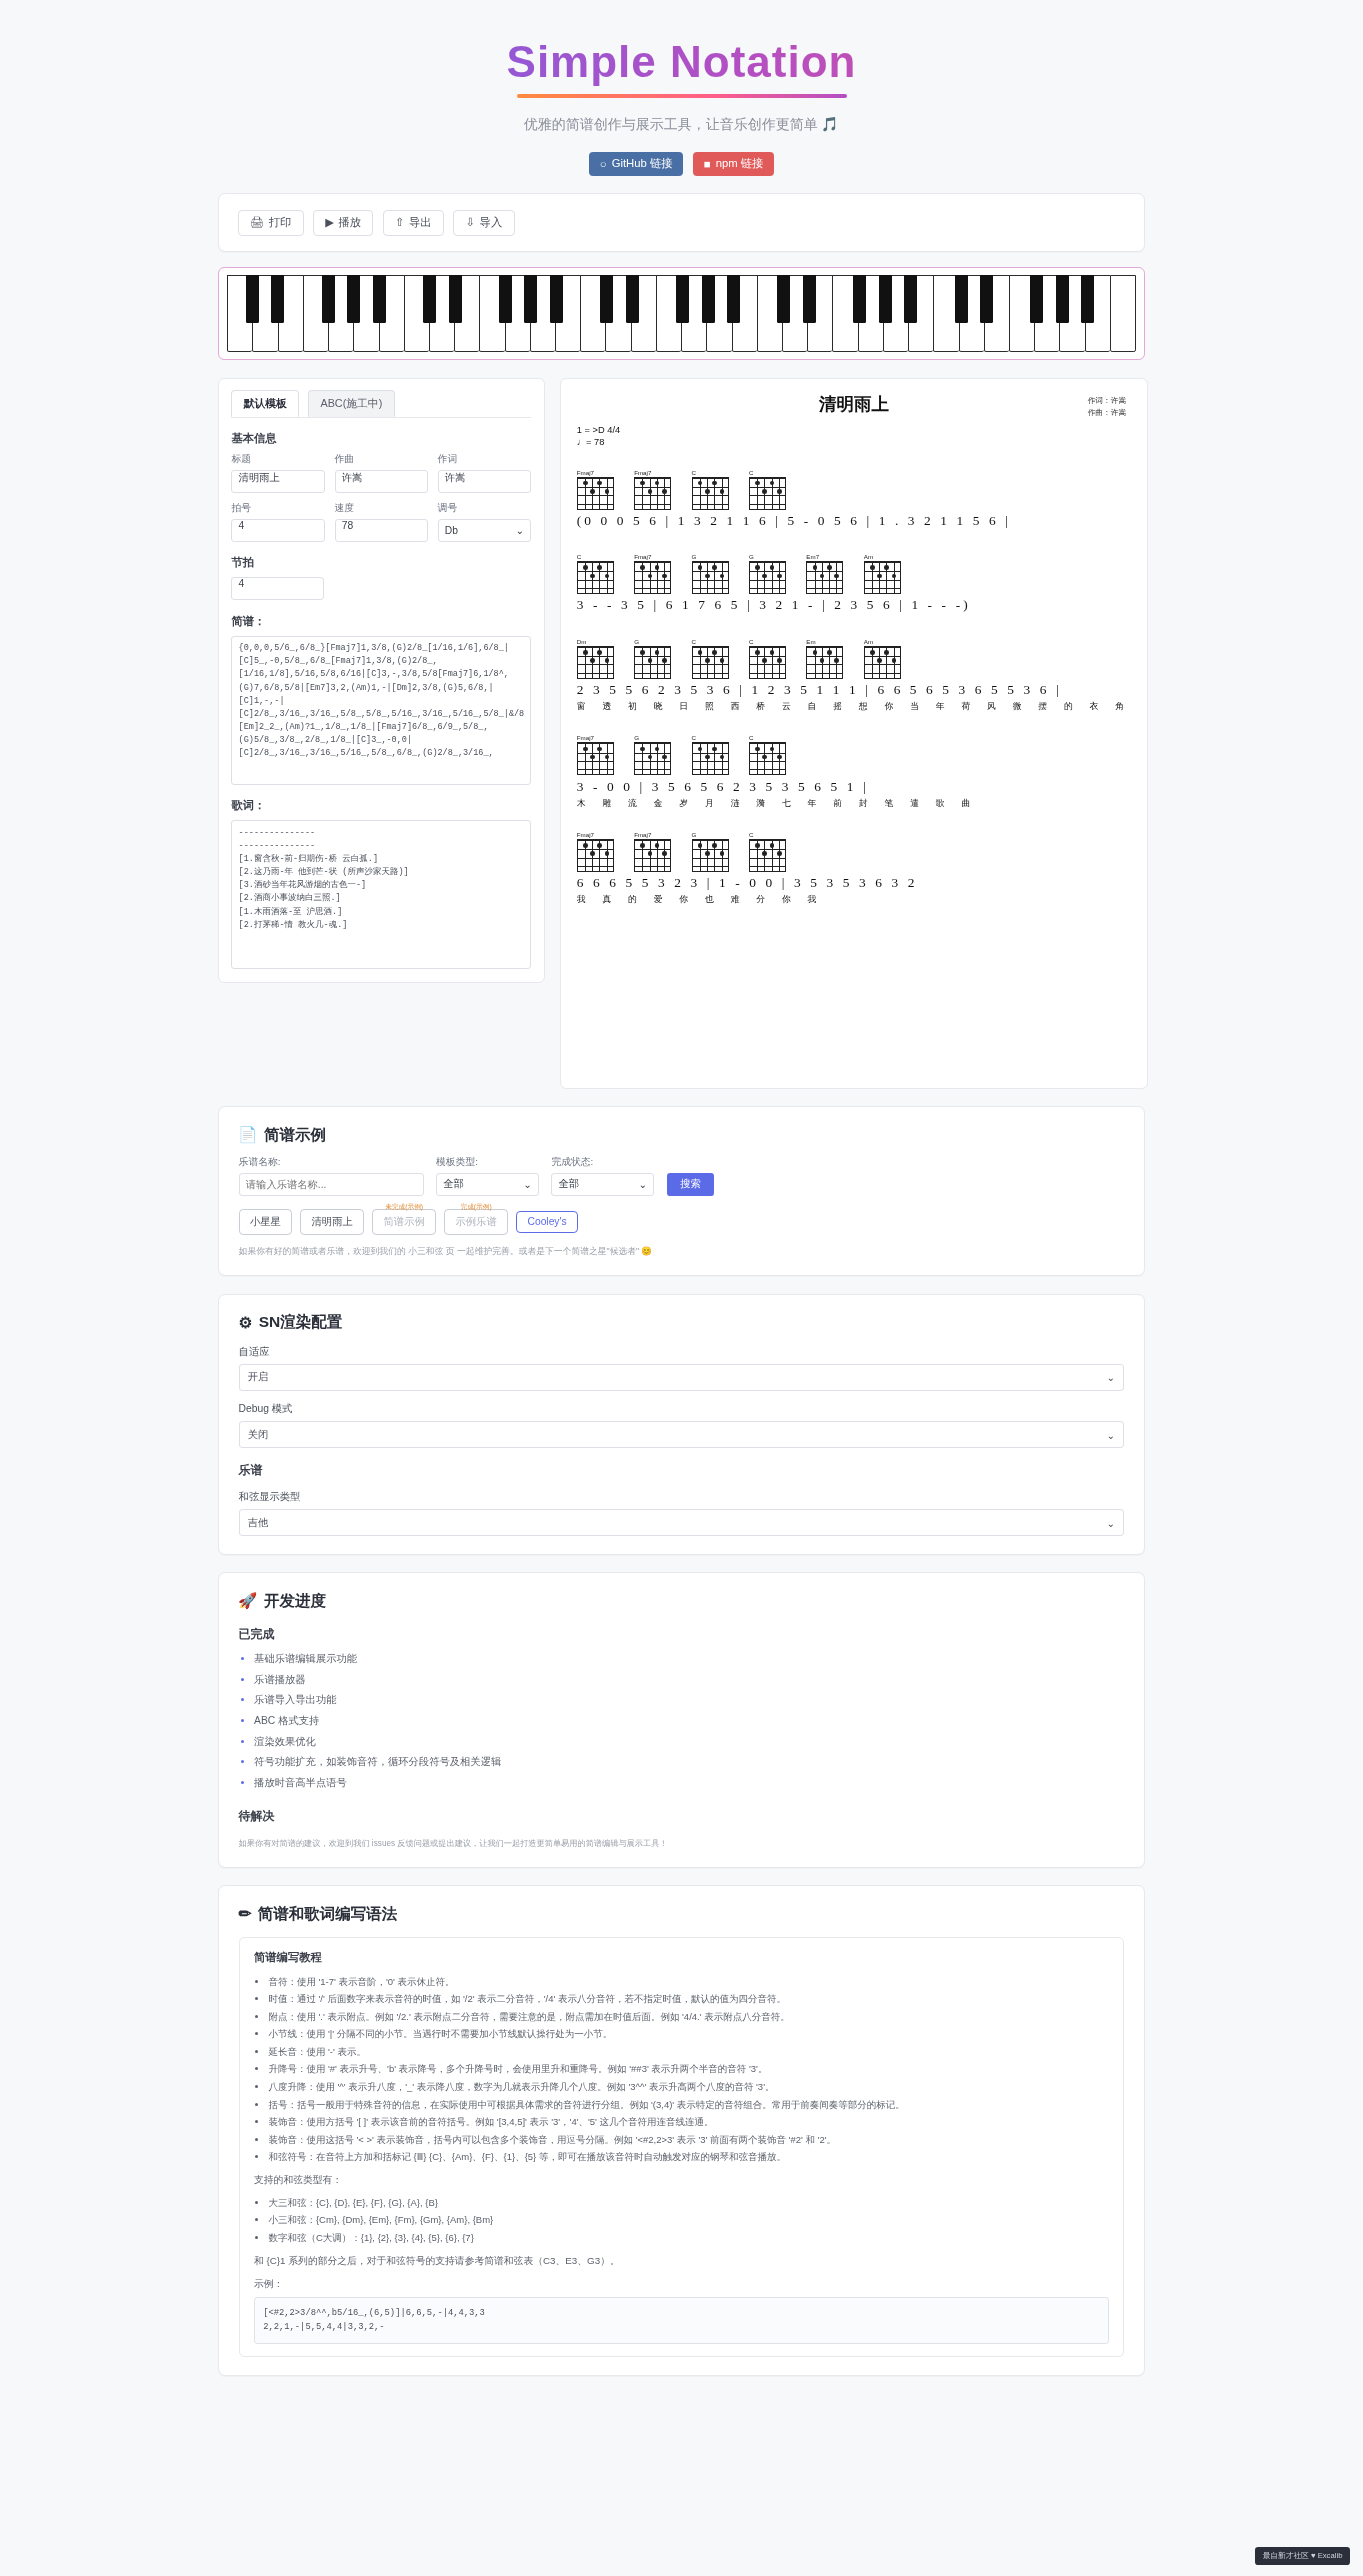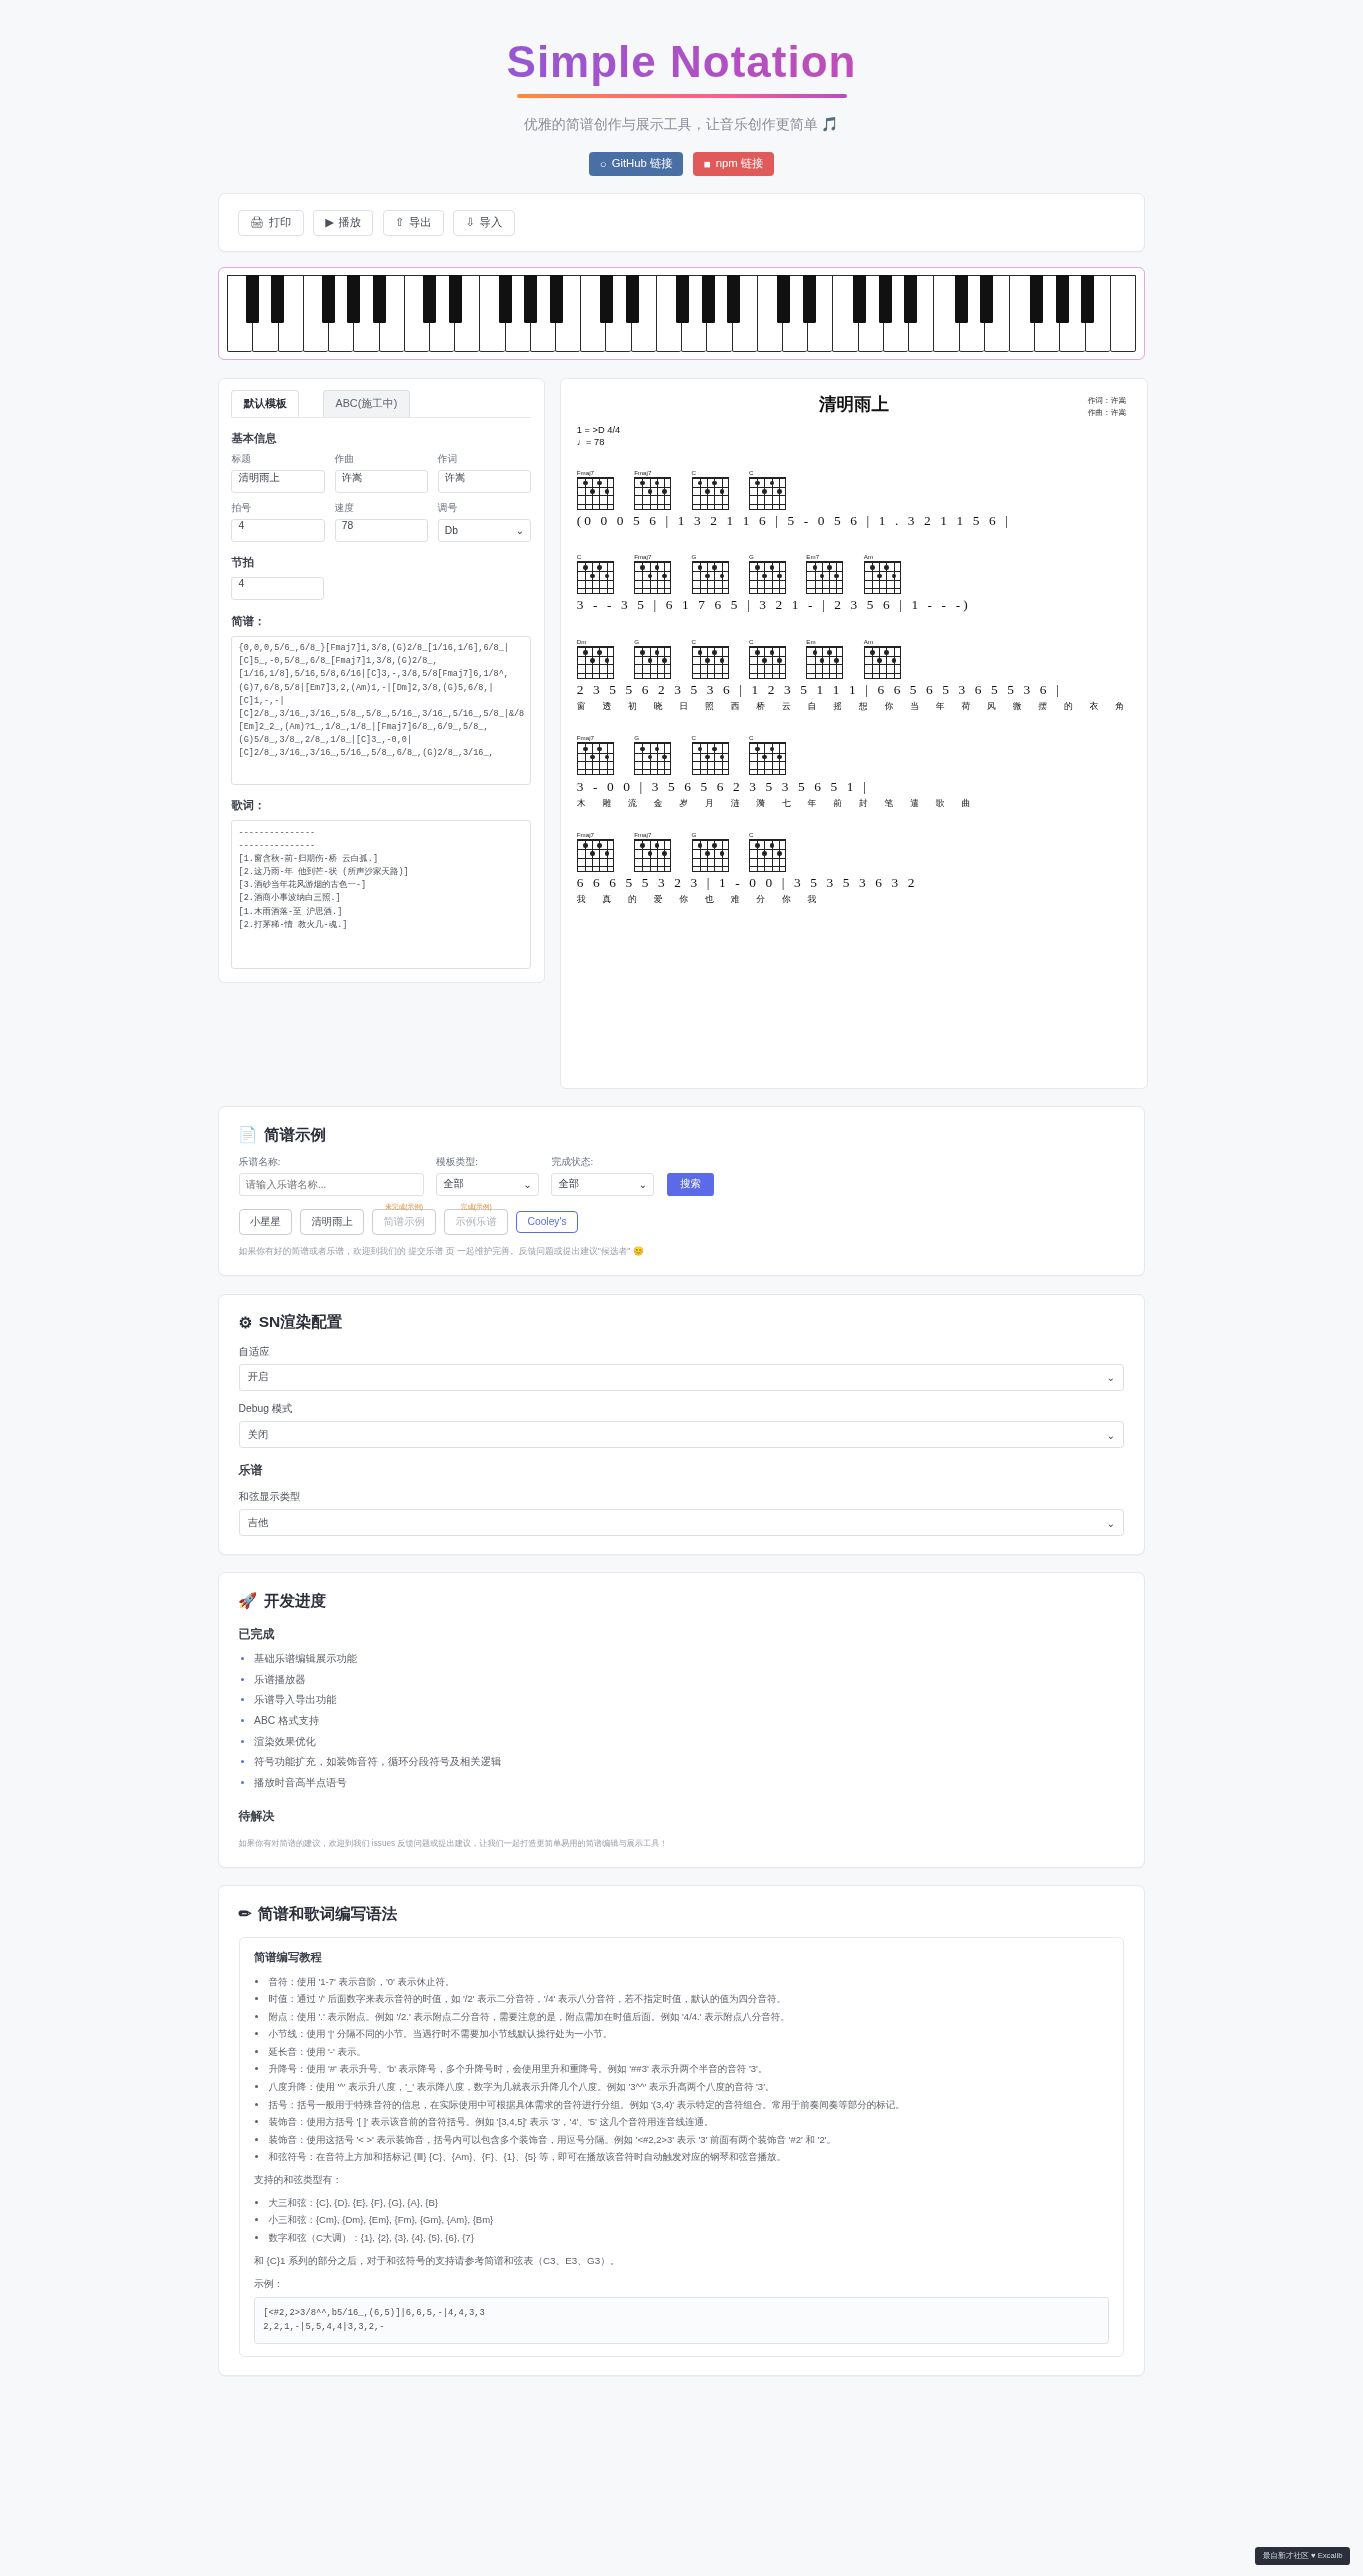--- a/index.html
+++ b/index.html
@@ -77,21 +77,21 @@
   .bkey {
     position:absolute; top:0; width: 12.4px; height: 48px; background:#111;
     border-radius: 0 0 1.5px 1.5px;
   }
 
   
   .editor-row { display:flex; gap: 15.5px; margin-top: 17.5px; align-items: flex-start; }
   .panel-left { width: 350px; background:#fff; border:0.5px solid #e6e8ec; border-radius: 6.2px; padding: 0 0 12.4px 0; }
   .panel-right { flex:1; background:#fff; border:0.5px solid #e6e8ec; border-radius: 6.2px; padding: 13.4px 15.5px 13.4px 15.5px; min-height: 711px; }
 
-  .tabs { display:flex; gap: 24px; padding: 11.3px 12.4px 0 12.4px; text-align: right; }
+  .tabs { display:flex; gap: 9px; padding: 11.3px 12.4px 0 12.4px; text-align: right; }
   .tab {
     border:0.5px solid #dcdfe6; border-bottom-color:transparent; background:#f2f3f5;
     padding: 5.7px 11.3px; border-radius: 4.1px 4.1px 0 0; font-size: 10.8px; color:#5a5f6a; cursor:pointer;
   }
   .tab.active { background:#fff; color:#2a2f3a; font-weight: bold; }
   .tabs-rule { height:0.5px; background:#e6e8ec; margin: 0 12.4px; }
 
   .sec-label { font-size: 11.3px; color:#3a3f4a; font-weight:bold; margin: 13.4px 12.4px 7.2px 12.4px; }
   .field-grid { display:flex; gap: 9.3px; margin: 0 12.4px; }
   .field { flex:1; }
@@ -832,21 +832,21 @@
 
         <div class="chips" id="example-chips">
             <div class="chip"><span>小星星</span></div>
             <div class="chip"><span>清明雨上</span></div>
             <div class="chip wip"><span class="tagtop">未完成(示例)</span><span>简谱示例</span></div>
             <div class="chip wip"><span class="tagtop">完成(示例)</span><span>示例乐谱</span></div>
             <div class="chip active"><span>Cooley's</span></div>
           </div>
 
         <div class="ex-note">
-          <span>如果你有好的简谱或者乐谱，欢迎到我们的 提交乐谱 页 一起维护完善。反馈问题或提出建议"候选者" 😊</span>
+          <span>如果你有好的简谱或者乐谱，欢迎到我们的 小三和弦 页 一起维护完善。或者是下一个简谱之星"候选者" 😊</span>
         </div>
       </div>
     </div>
 
     <div class="card">
       <div class="card-pad">
         <div class="card-title">
           <span>⚙</span>
           <span>SN渲染配置</span>
         </div>

